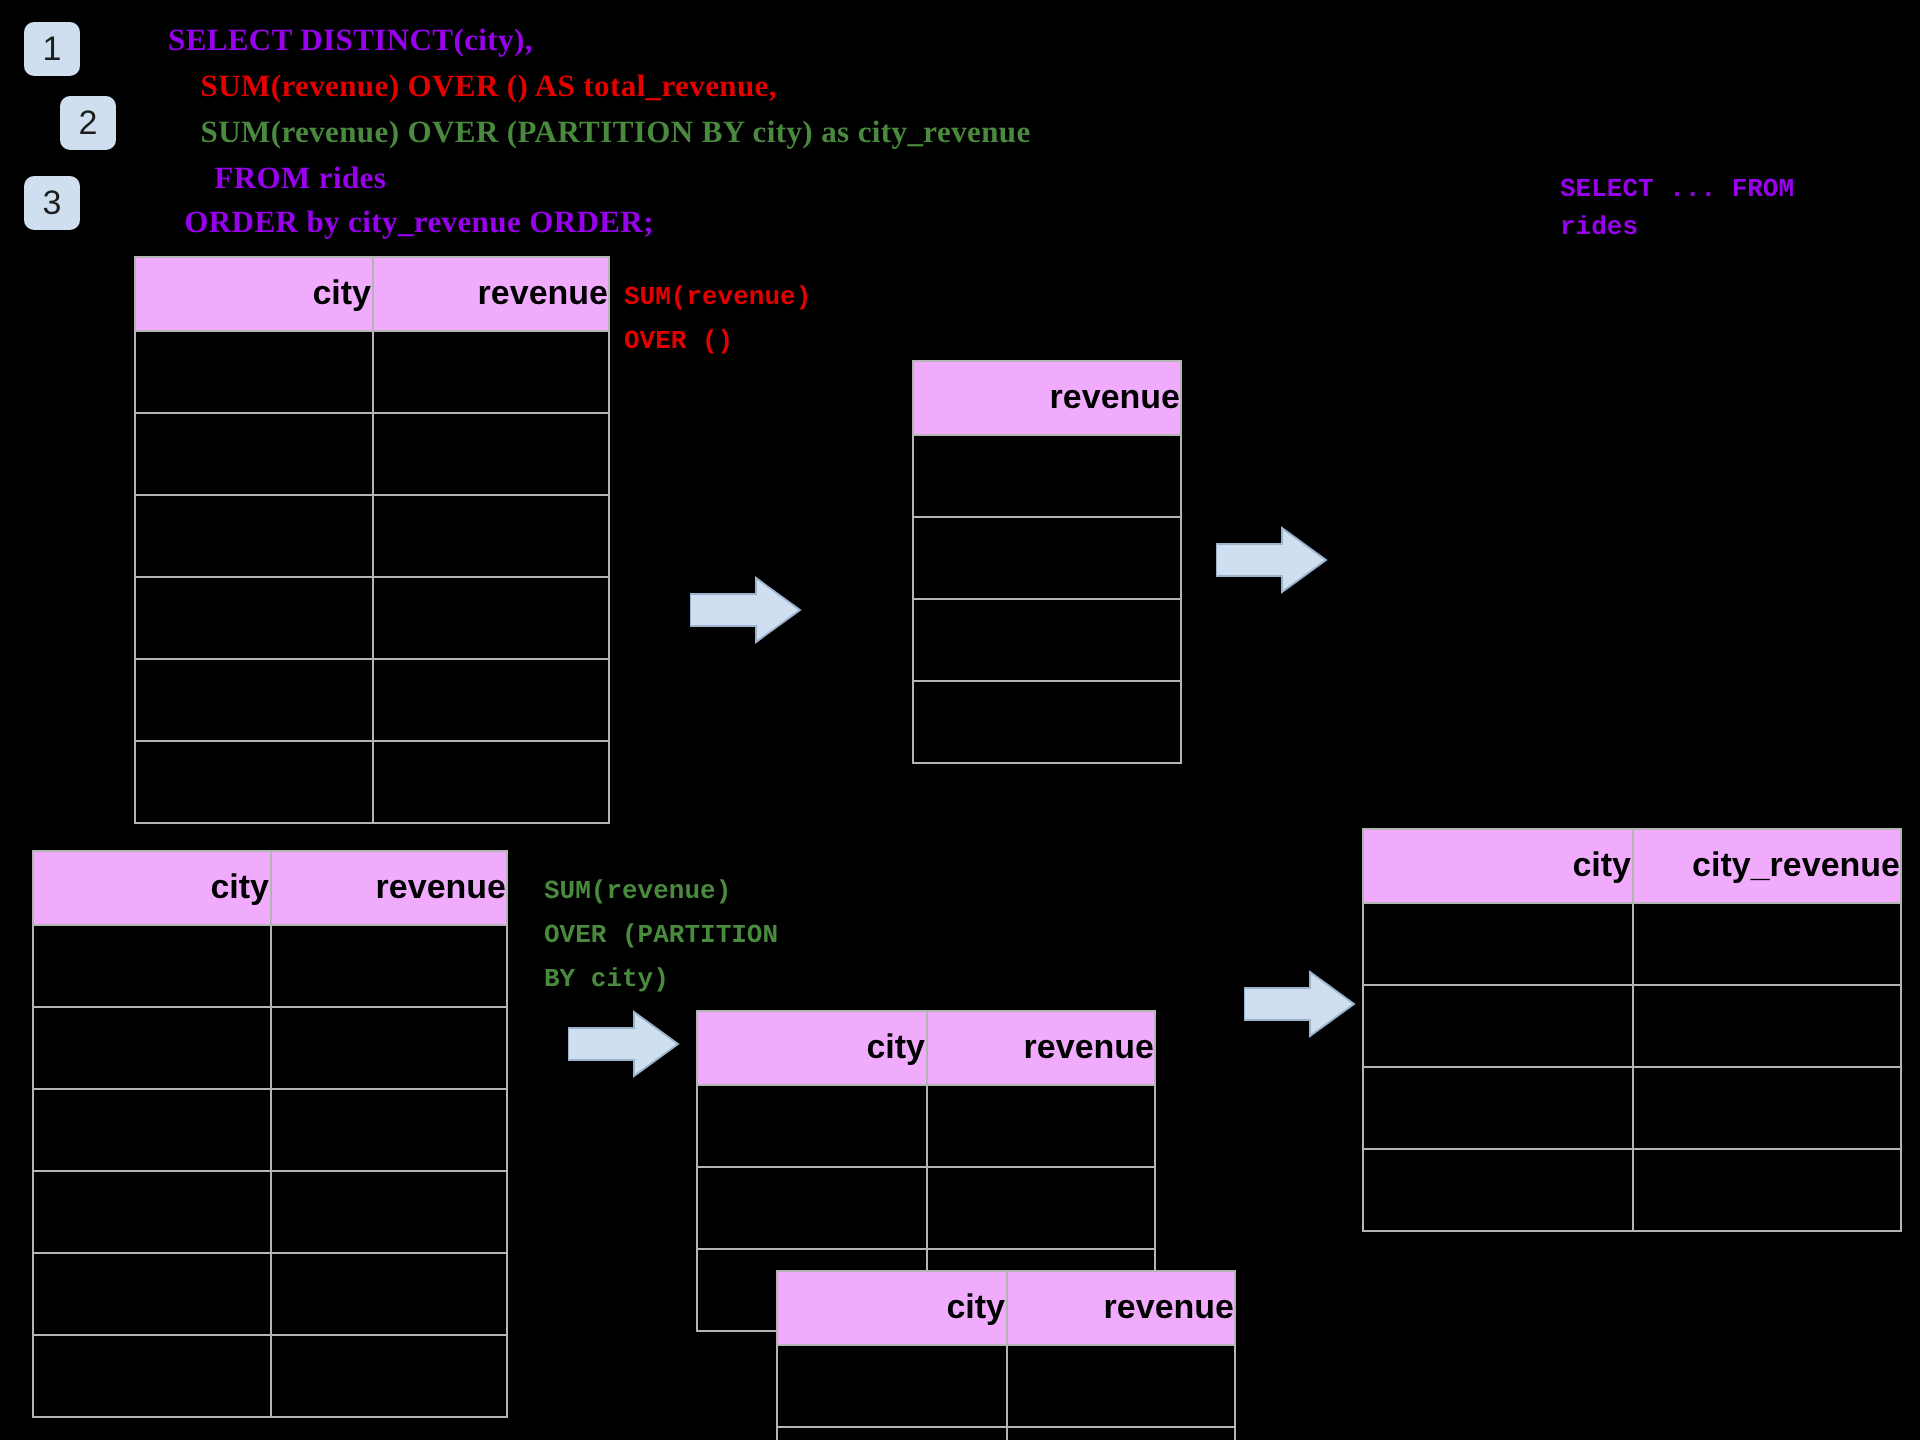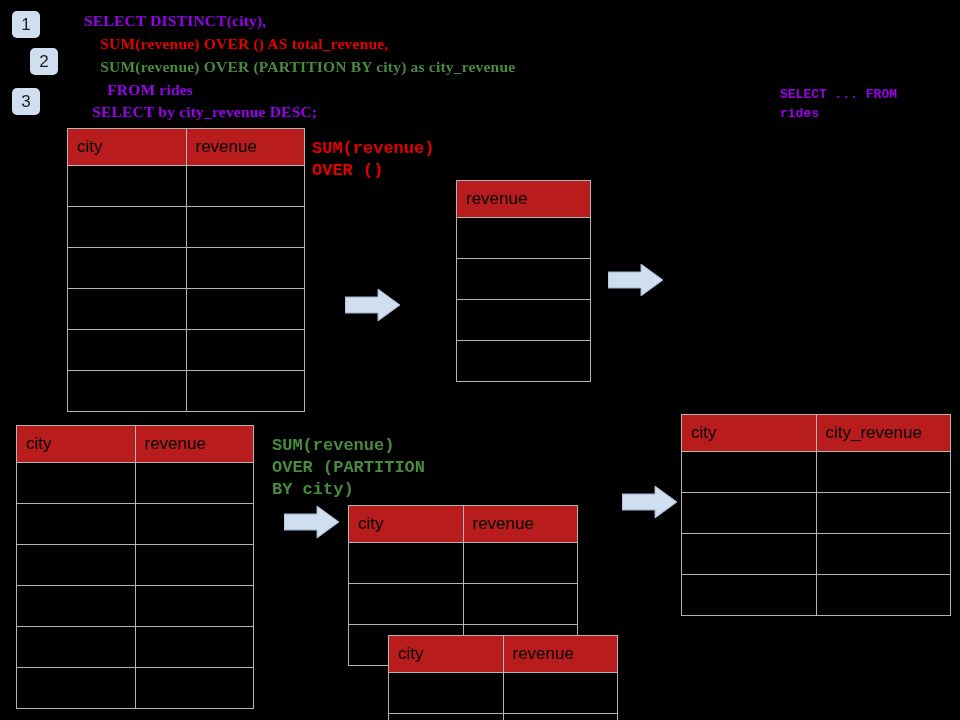--- a/index.html
+++ b/index.html
@@ -47,41 +47,41 @@
 
   
   .annot {
     position: absolute;
     font-family: "Liberation Mono", monospace;
     font-weight: bold;
     white-space: pre;
     line-height: 22px;
   }
   .annot.small { font-size: 13px; line-height: 19px; }
-  .annot.mid   { font-size: 17px; }
+  .annot.mid   { font-size: 13px; }
 
   
   .tbl {
     position: absolute;
     border-collapse: collapse;
     table-layout: fixed;
     background: #000000;
   }
   .tbl th, .tbl td {
     border: 1px solid #b4b4b4;
     padding: 0;
     margin: 0;
   }
   .tbl th {
-    background: #b91c1c;
+    background: #f0abfc;
     color: #000000;
     font-family: "Liberation Sans", sans-serif;
     font-size: 17px;
-    font-weight: normal;
-    text-align: left;
+    font-weight: bold;
+    text-align: right;
     padding: 0 0 0 9px;
     height: 36px;
     vertical-align: middle;
   }
   .tbl td {
     background: #000000;
     height: 40px;
   }
 
   
@@ -97,21 +97,21 @@
 <div id="canvas">
 
   <div class="badge" style="left:12px;  top:11px;">1</div>
   <div class="badge" style="left:30px;  top:48px;">2</div>
   <div class="badge" style="left:12px;  top:88px;">3</div>
 
   <div class="code c-purple" style="left:84px; top:10px;">SELECT DISTINCT(city),</div>
   <div class="code c-green" style="left:84px; top:56px;">    SUM(revenue) OVER (PARTITION BY city) as city_revenue</div>
   <div class="code c-red" style="left:84px; top:33px;">    SUM(revenue) OVER () AS total_revenue,</div>
   <div class="code c-purple" style="left:99px; top:79px;">  FROM rides</div>
-  <div class="code c-purple" style="left:84px; top:101px;">  SELECT by city_revenue DESC;</div>
+  <div class="code c-purple" style="left:84px; top:101px;">  ORDER by city_revenue ORDER;</div>
 
   <div class="annot small c-purple" style="left:780px; top:37px;margin-top:48px;">SELECT ... FROM
 rides</div>
 
   <div class="annot mid c-red" style="left:312px; top:138px;">SUM(revenue)
 OVER ()</div>
 
   <div class="annot mid c-green" style="left:272px; top:435px;">SUM(revenue)
 OVER (PARTITION
 BY city)</div>

